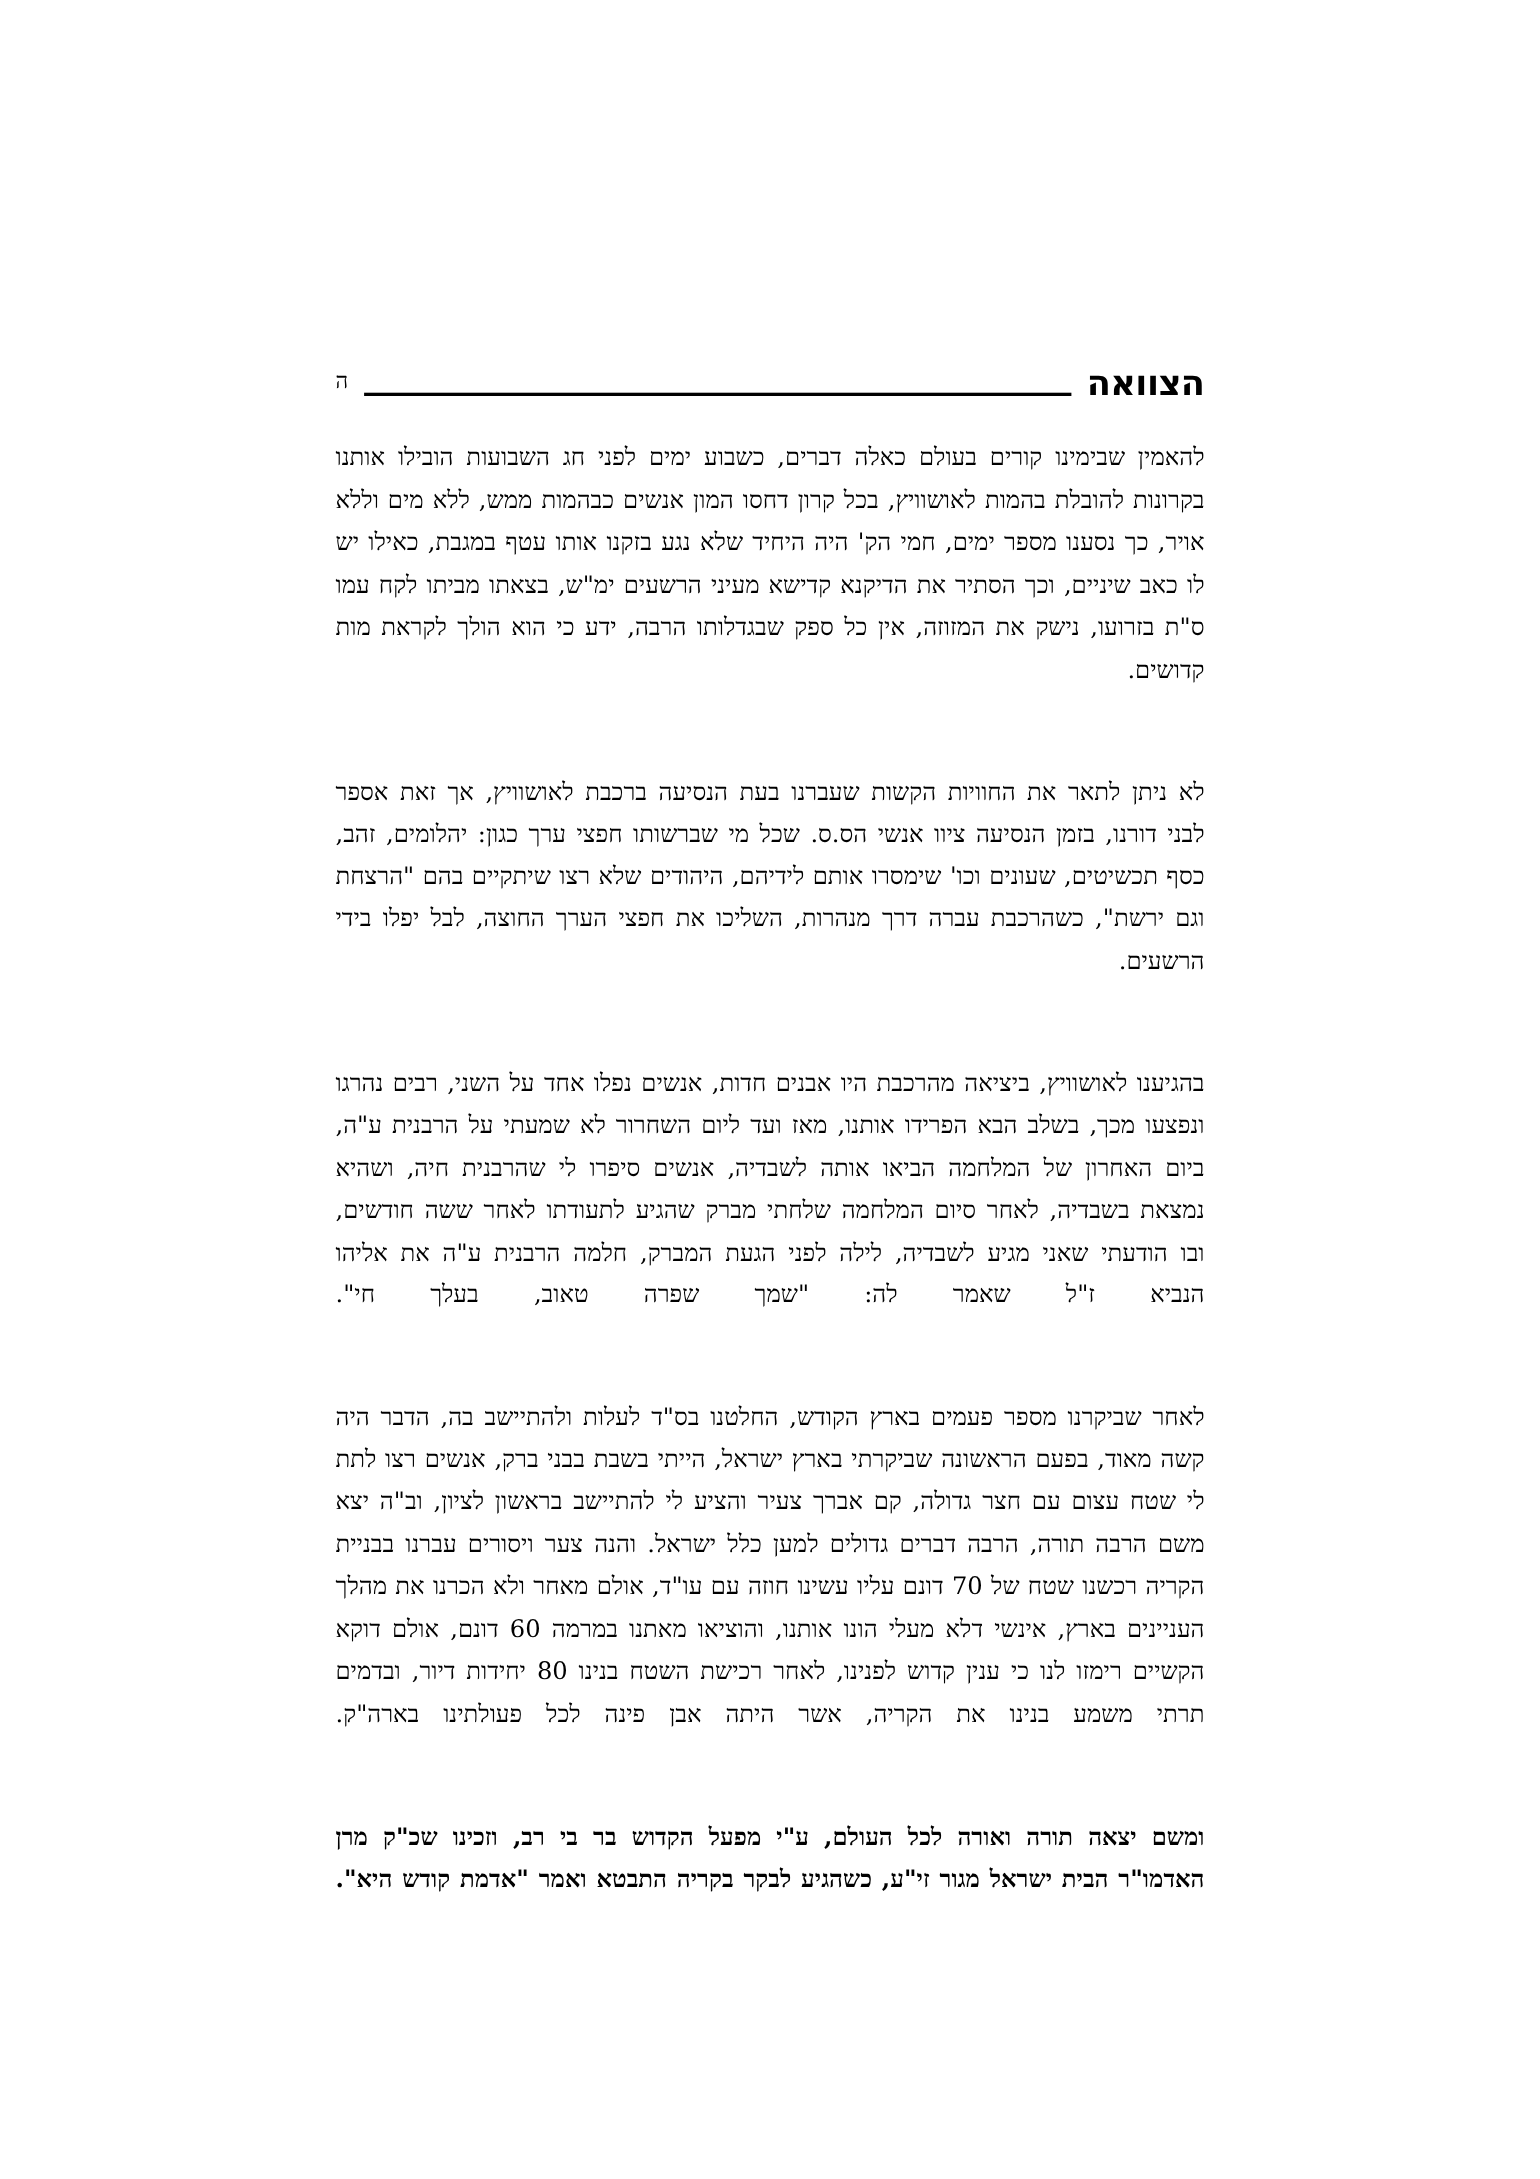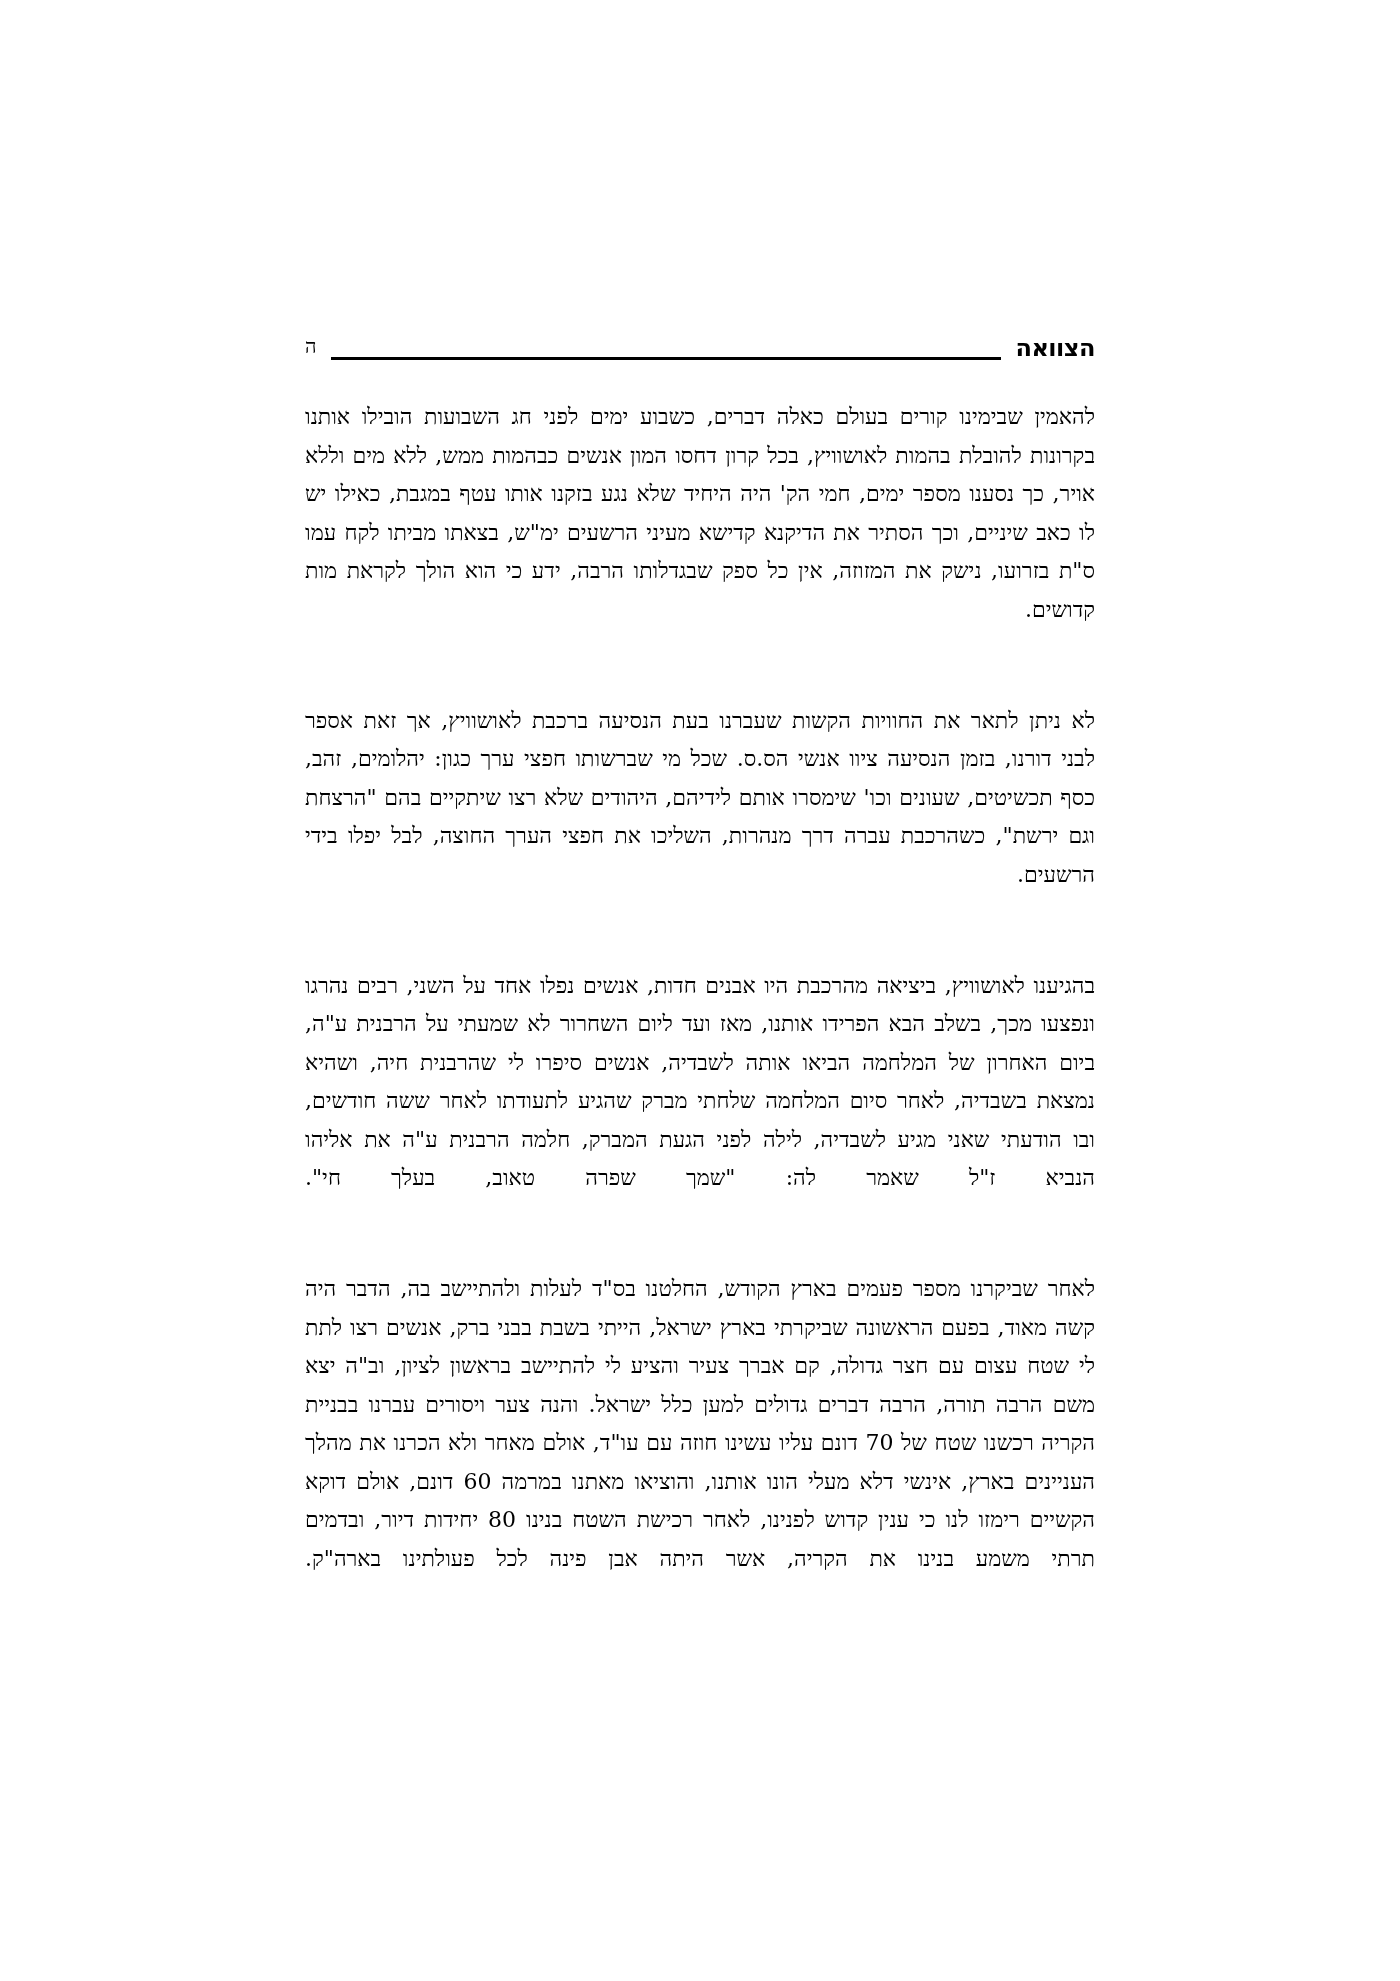--- a/index.html
+++ b/index.html
@@ -34,21 +34,21 @@
     height: 46px;
     display: flex;
     flex-direction: row;
     align-items: center;
     gap: 0;
   }
 
   .head-title {
     font-family: "DejaVu Sans", "Liberation Sans", sans-serif;
     font-weight: 700;
-    font-size: 24px;
+    font-size: 32px;
     line-height: 1;
     letter-spacing: -0.5px;
     white-space: nowrap;
     color: #000;
     padding-bottom: 2px;
   }
 
   .head-rule {
     flex: 1 1 auto;
     height: 0;
@@ -136,16 +136,19 @@
     </p>
 
     <p class="para hang">
       <span class="lead">בהגיענו</span><span> לאושוויץ, ביציאה מהרכבת היו אבנים חדות, אנשים נפלו אחד על השני, רבים נהרגו ונפצעו מכך, בשלב הבא הפרידו אותנו, מאז ועד ליום השחרור לא שמעתי על הרבנית ע"ה, ביום האחרון של המלחמה הביאו אותה לשבדיה, אנשים סיפרו לי שהרבנית חיה, ושהיא נמצאת בשבדיה, לאחר סיום המלחמה שלחתי מברק שהגיע לתעודתו לאחר ששה חודשים, ובו הודעתי שאני מגיע לשבדיה, לילה לפני הגעת המברק, חלמה הרבנית ע"ה את אליהו הנביא ז"ל שאמר לה: "שמך שפרה טאוב, בעלך חי".</span>
     </p>
 
     <p class="para hang">
       <span class="lead">לאחר</span><span> שביקרנו מספר פעמים בארץ הקודש, החלטנו בס"ד לעלות ולהתיישב בה, הדבר היה קשה מאוד, בפעם הראשונה שביקרתי בארץ ישראל, הייתי בשבת בבני ברק, אנשים רצו לתת לי שטח עצום עם חצר גדולה, קם אברך צעיר והציע לי להתיישב בראשון לציון, וב"ה יצא משם הרבה תורה, הרבה דברים גדולים למען כלל ישראל. והנה צער ויסורים עברנו בבניית הקריה רכשנו שטח של 70 דונם עליו עשינו חוזה עם עו"ד, אולם מאחר ולא הכרנו את מהלך העניינים בארץ, אינשי דלא מעלי הונו אותנו, והוציאו מאתנו במרמה 60 דונם, אולם דוקא הקשיים רימזו לנו כי ענין קדוש לפנינו, לאחר רכישת השטח בנינו 80 יחידות דיור, ובדמים תרתי משמע בנינו את הקריה, אשר היתה אבן פינה לכל פעולתינו בארה"ק.</span>
     </p>
 
+    <p class="para allbold">
+      <span>ומשם יצאה תורה ואורה לכל העולם, ע"י מפעל הקדוש בר בי רב, וזכינו שכ"ק מרן האדמו"ר הבית ישראל מגור זי"ע, כשהגיע לבקר בקריה התבטא ואמר "אדמת קודש היא".</span>
+    </p>
 
   </div>
 
 </div>
 
 </body></html>

